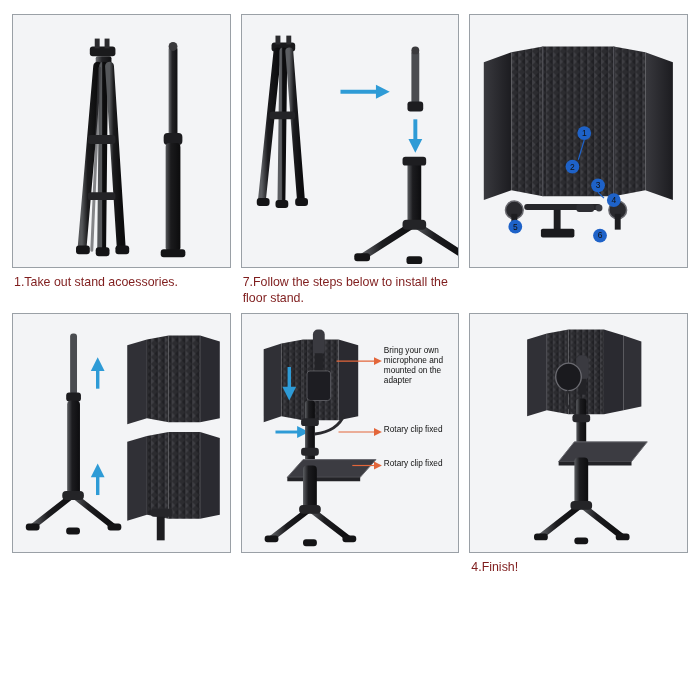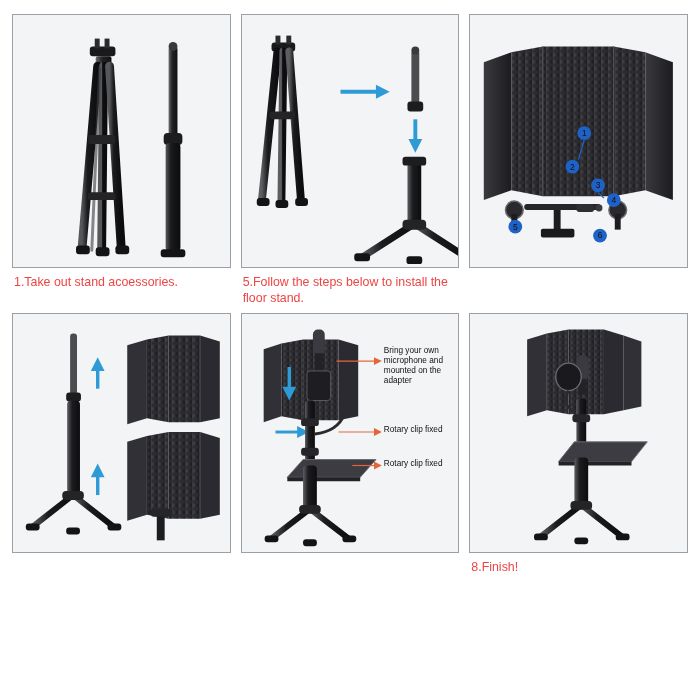--- a/index.html
+++ b/index.html
@@ -29,21 +29,21 @@
     background:#f3f4f6;
     position:relative;
     overflow:hidden;
   }
   .panel.r1{height:252px;}
   .panel.r2{height:238px;}
   .caption{
     font-size:12.4px;
     line-height:1.32;
     padding:6px 2px 0 2px;
-    color:#ef4444;
+    color:#7f1d1d;
   }
   svg{display:block;width:100%;height:100%;}
   .lbl{
     font-size:8.6px;
     fill:#111;
     font-family:"Liberation Sans", sans-serif;
   }
   .cal{
     font-size:8.4px;
     line-height:1.2;
@@ -149,21 +149,21 @@
             <path d="M175 210 L122 244" stroke="url(#tube3)" stroke-width="7" stroke-linecap="round"></path>
             <path d="M175 210 L175 246" stroke="url(#tube3)" stroke-width="7" stroke-linecap="round"></path>
             <path d="M175 210 L228 244" stroke="url(#tube3)" stroke-width="7" stroke-linecap="round"></path>
             <rect x="163" y="206" width="24" height="10" rx="4" fill="#242427"></rect>
             <rect x="114" y="240" width="16" height="8" rx="3" fill="#141416"></rect>
             <rect x="167" y="243" width="16" height="8" rx="3" fill="#141416"></rect>
             <rect x="220" y="240" width="16" height="8" rx="3" fill="#141416"></rect>
           </g>
         </svg>
       </div>
-      <div class="caption">5.Follow the steps below to install the floor stand.</div>
+      <div class="caption">7.Follow the steps below to install the floor stand.</div>
     </div>
 
     <div class="cell">
       <div class="panel r1">
         <svg viewBox="0 0 220 252" preserveAspectRatio="xMidYMid meet">
           <defs>
             <pattern id="foamPat" width="7" height="7" patternUnits="userSpaceOnUse">
               <rect width="7" height="7" fill="#2c2c30"></rect>
               <polygon points="0,0 3.5,3.5 0,7" fill="#3f3f44"></polygon>
               <polygon points="7,0 3.5,3.5 7,7" fill="#202024"></polygon>
@@ -406,17 +406,17 @@
             <path d="M113 192 L72 224" stroke="url(#tube6)" stroke-width="6" stroke-linecap="round"></path>
             <path d="M113 192 L113 228" stroke="url(#tube6)" stroke-width="6" stroke-linecap="round"></path>
             <path d="M113 192 L154 224" stroke="url(#tube6)" stroke-width="6" stroke-linecap="round"></path>
             <rect x="102" y="188" width="22" height="9" rx="4" fill="#242427"></rect>
             <rect x="65" y="221" width="14" height="7" rx="3" fill="#141416"></rect>
             <rect x="106" y="225" width="14" height="7" rx="3" fill="#141416"></rect>
             <rect x="148" y="221" width="14" height="7" rx="3" fill="#141416"></rect>
           </g>
         </svg>
       </div>
-      <div class="caption">8.Finish!</div>
+      <div class="caption">4.Finish!</div>
     </div>
 
   </div>
 </div>
 
 </body></html>

